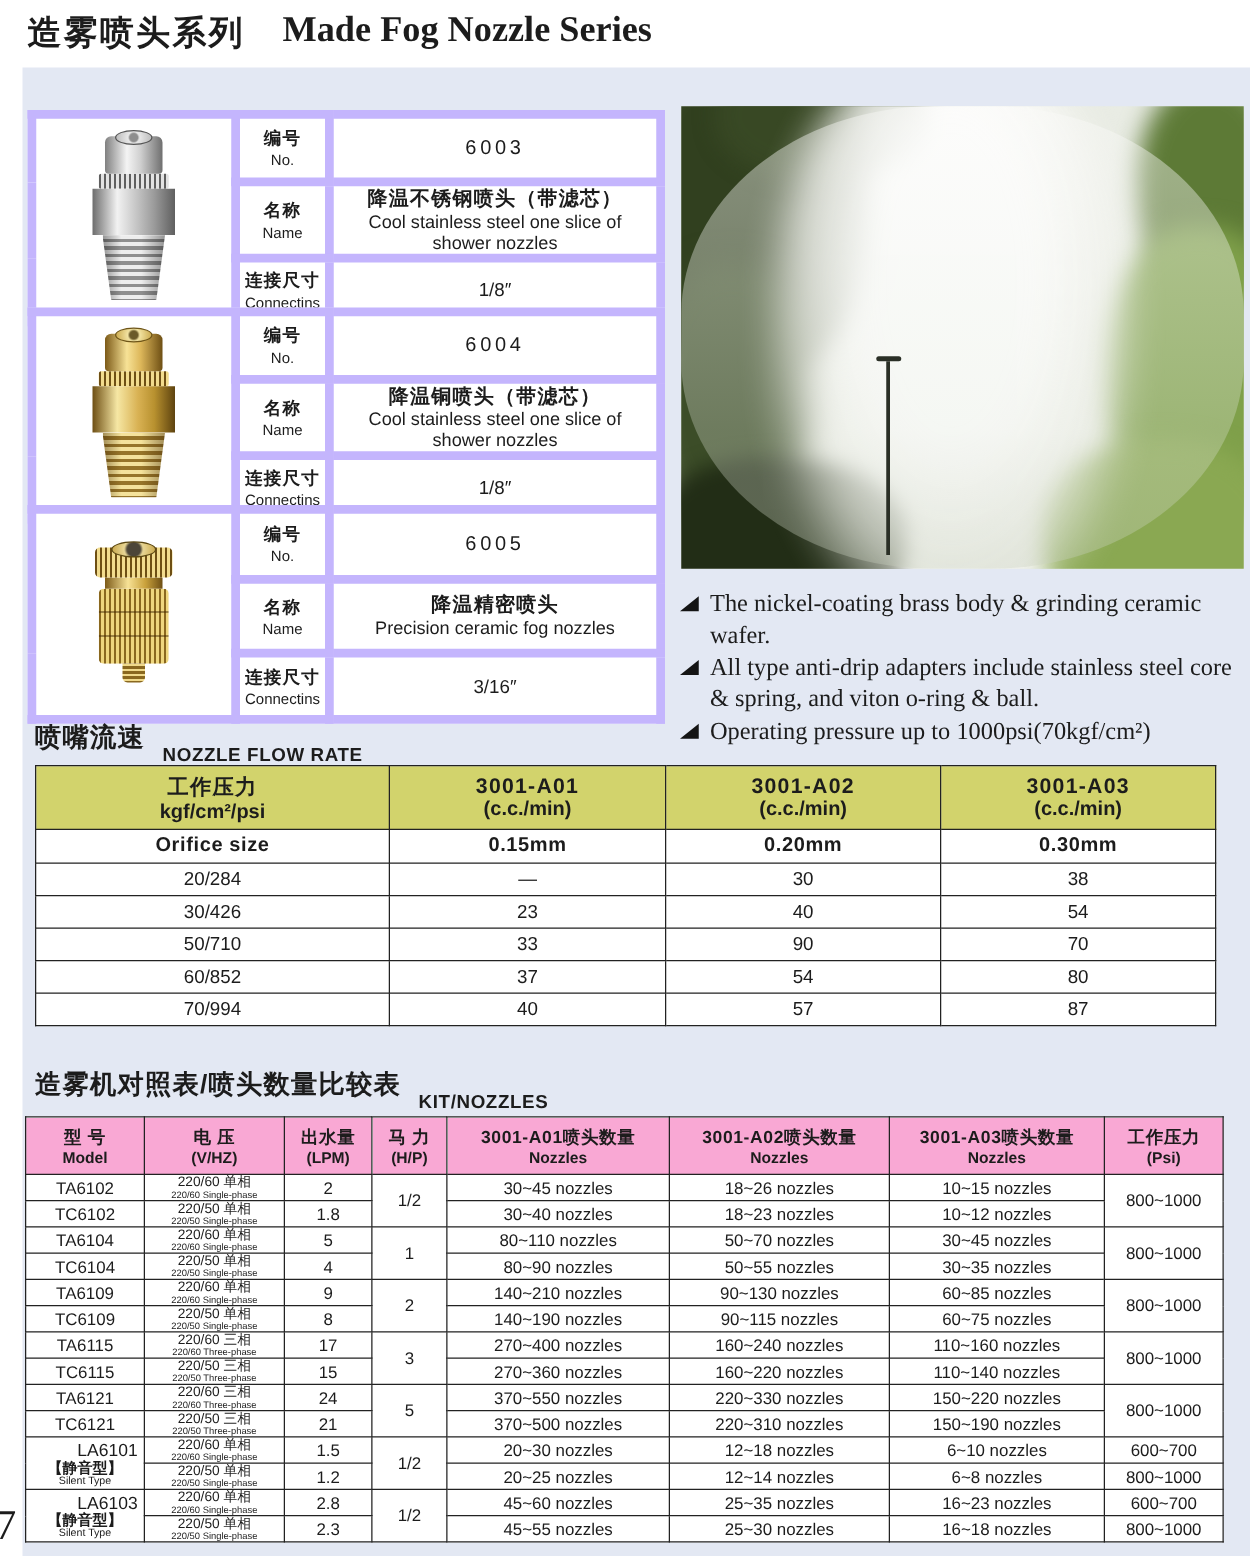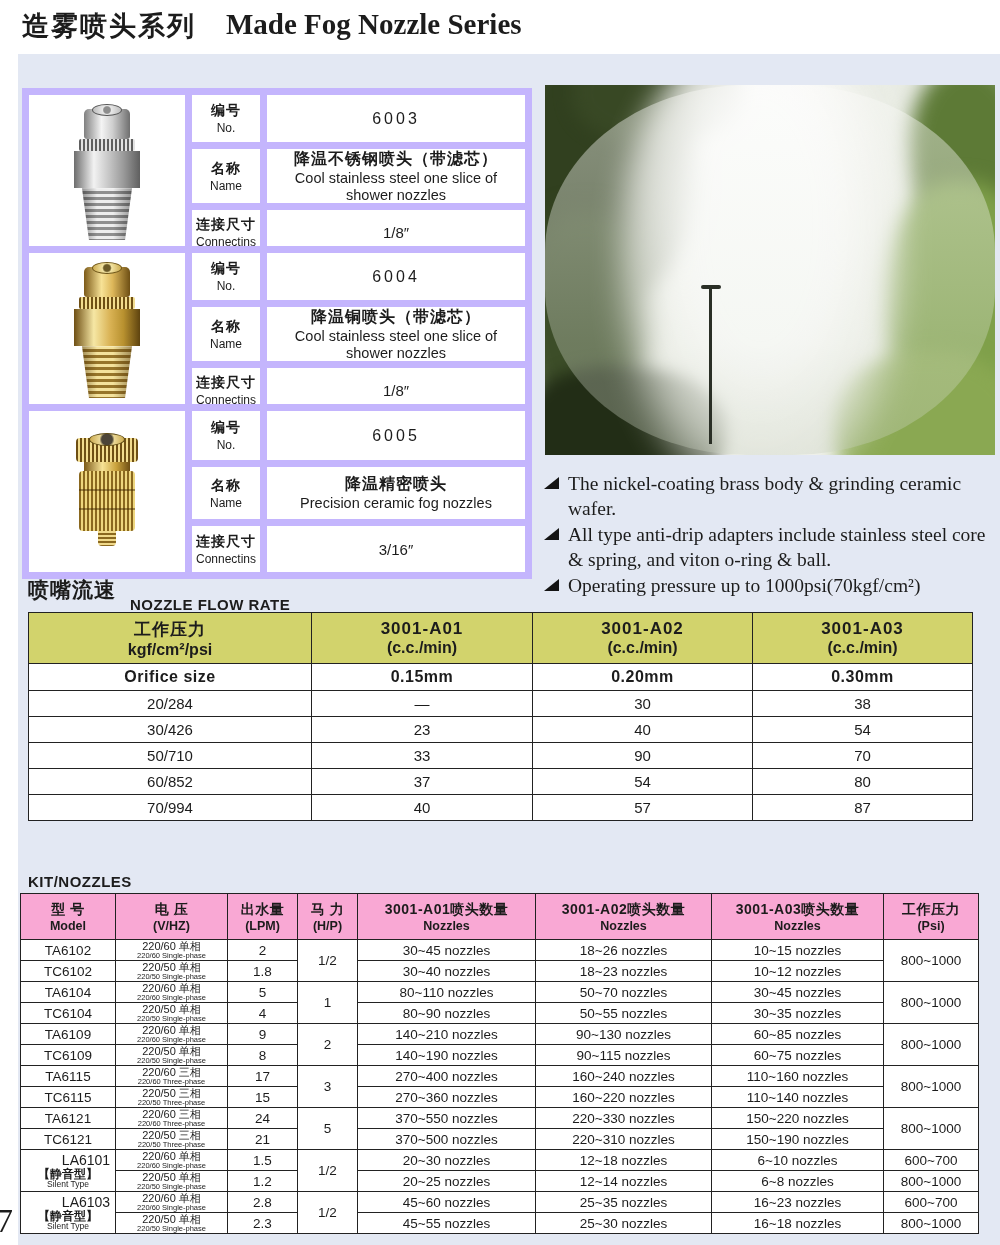--- a/index.html
+++ b/index.html
@@ -346,20 +346,21 @@
     <tr class="frow">
           <td>70/994</td>
           <td>40</td>
           <td>57</td>
           <td>87</td>
         </tr>
   </tbody>
     </table>
 
   <div class="sec-title" style="top:853px;">
+    <span class="sec-zh">造雾机对照表/喷头数量比较表</span>
     <span class="sec-en">KIT/NOZZLES</span>
   </div>
 
   <table class="ktable">
     <colgroup>
       <col style="width:95px">
         <col style="width:112px">
         <col style="width:70px">
         <col style="width:60px">
       <col style="width:178px">

